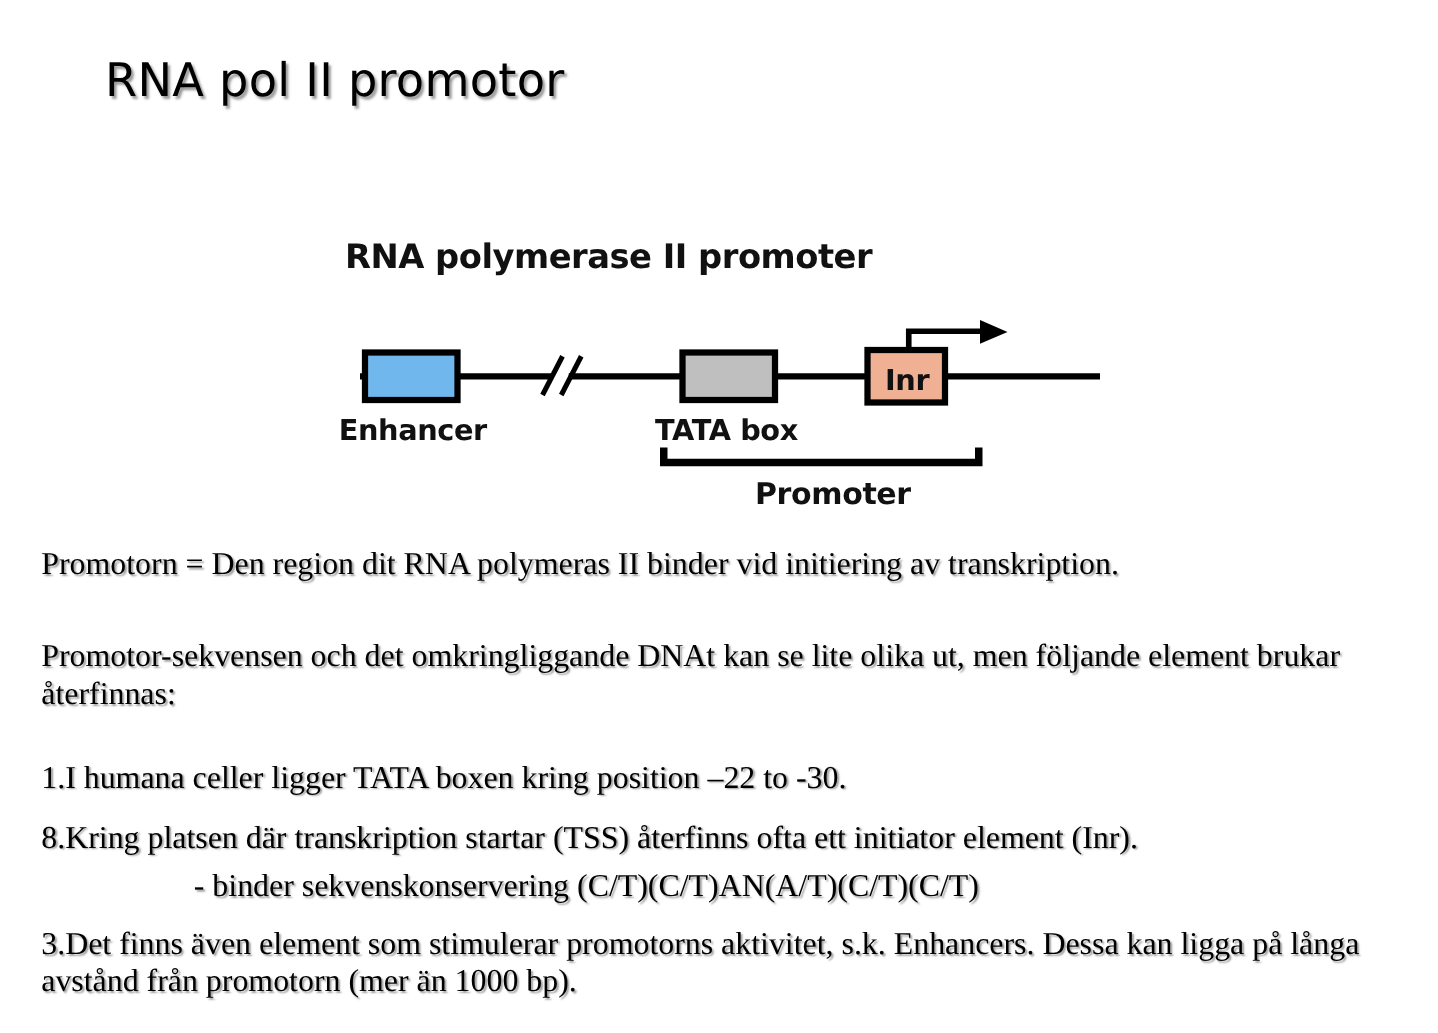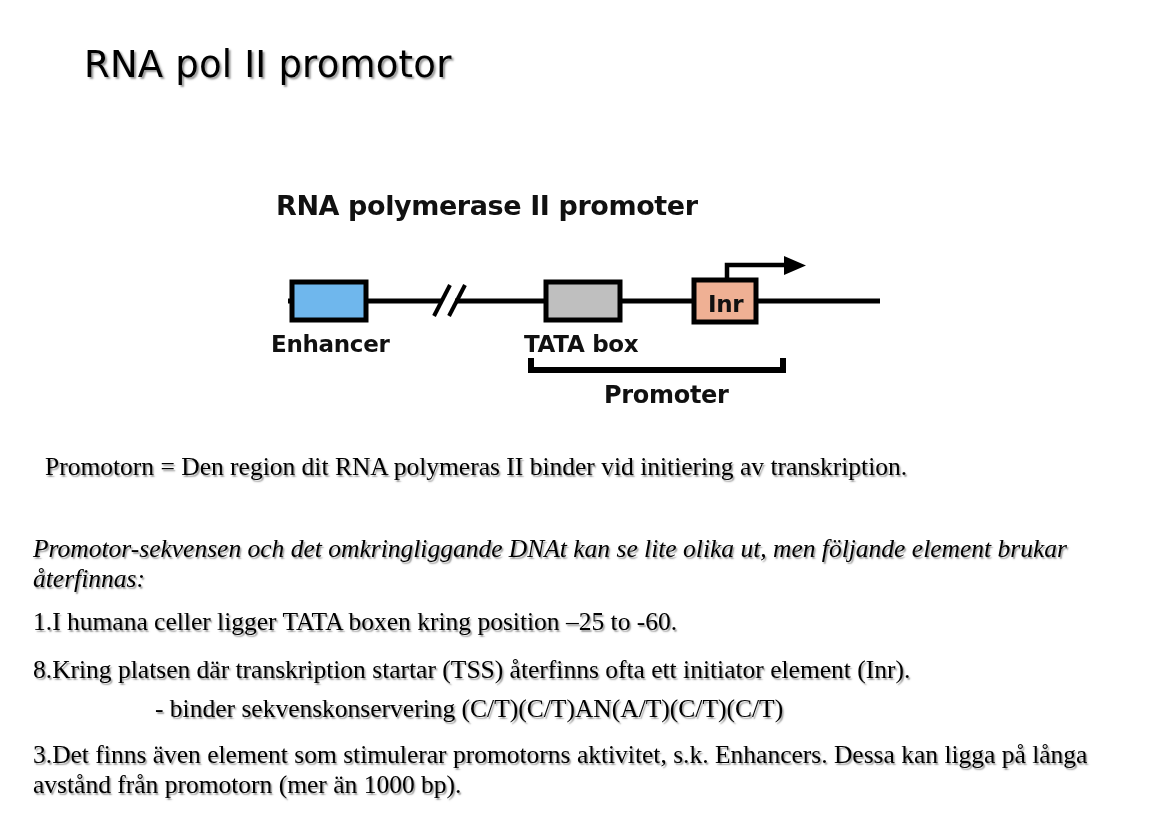--- a/index.html
+++ b/index.html
@@ -60,22 +60,22 @@
   .body-text {
     position: absolute;
     left: 33px;
     width: 1090px;
     font-family: "Liberation Serif", serif;
     font-size: 25.5px;
     line-height: 30px;
     color: #000000;
     text-shadow: 1.5px 1.5px 1.5px rgba(140,140,140,0.85);
   }
-  .para-def   { top: 452px; margin-left: 12px; }
-  .para-intro { top: 534px; font-style: italic; }
+  .para-def   { top: 436px; }
+  .para-intro { top: 510px; }
   .item-1     { top: 607px; }
   .item-2     { top: 655px; }
   .item-sub   { top: 694px; left: 155px; width: 960px; }
   .item-3     { top: 740px; }
 </style>
 </head>
 <body>
 
 <div class="slide-title">RNA pol II promotor</div>
 
@@ -107,19 +107,19 @@
 
     <path d="M 531 168 L 531 180 L 783 180 L 783 168" fill="none" stroke="#000" stroke-width="6"></path>
     <text x="604" y="213" font-family="DejaVu Sans, sans-serif" font-size="24" font-weight="bold" fill="#111" letter-spacing="-0.3">Promoter</text>
   </svg>
 </div>
 
 <div class="body-text para-def">Promotorn = Den region dit RNA polymeras II binder vid initiering av transkription.</div>
 
 <div class="body-text para-intro">Promotor-sekvensen och det omkringliggande DNAt kan se lite olika ut, men följande element brukar återfinnas:</div>
 
-<div class="body-text item-1">1.I humana celler ligger TATA boxen kring position  –25 to -60.</div>
+<div class="body-text item-1">1.I humana celler ligger TATA boxen kring position  –22 to -30.</div>
 
 <div class="body-text item-2">8.Kring platsen där transkription startar (TSS) återfinns ofta ett initiator element (Inr).</div>
 
 <div class="body-text item-sub">- binder sekvenskonservering (C/T)(C/T)AN(A/T)(C/T)(C/T)</div>
 
 <div class="body-text item-3">3.Det finns även element som stimulerar promotorns aktivitet, s.k. Enhancers. Dessa kan ligga på långa avstånd från promotorn (mer än 1000 bp).</div>
 
 </body></html>

